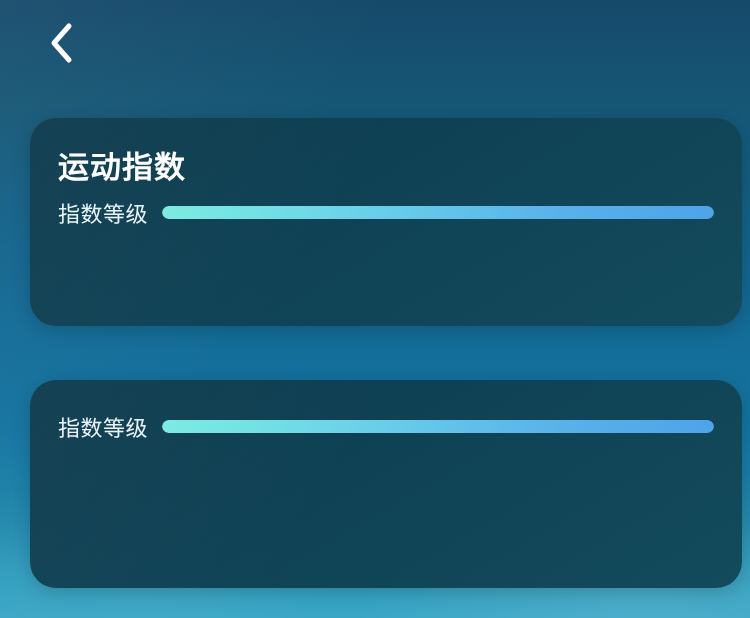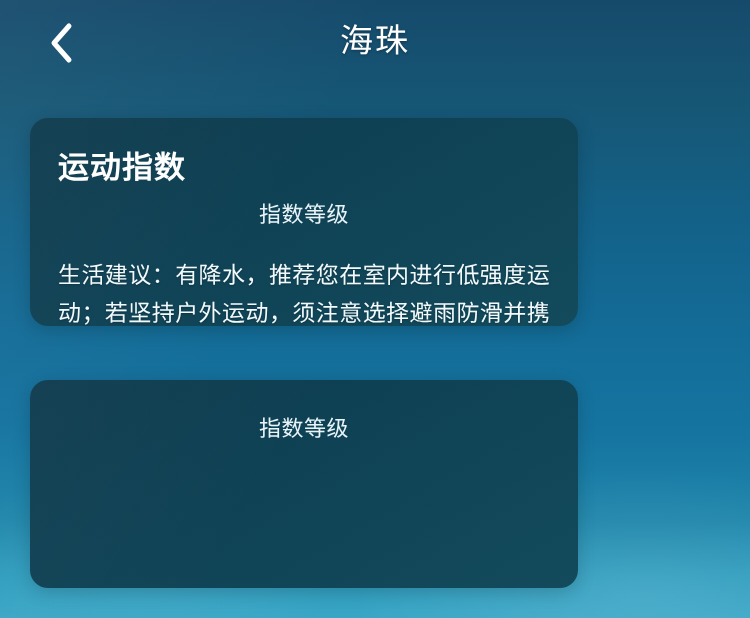--- a/index.html
+++ b/index.html
@@ -85,22 +85,22 @@
     position:absolute;
     top:92px; left:0;
     width:750px;
     height:526px;
     z-index:4;
   }
 
   .card {
     position:absolute;
     left:30px;
-    width:548px;
-    border-radius:18px;
+    width:712px;
+    border-radius:26px;
     background:linear-gradient(150deg, #0d3a4d 0%, #0f4255 45%, #134b5c 100%);
     box-shadow:0 4px 18px rgba(0,0,0,0.18);
     overflow:hidden;
     padding:30px 28px 26px 28px;
   }
   .card::before {
     content:"";
     position:absolute;
     inset:0;
     background:linear-gradient(120deg, rgba(255,255,255,0.035) 0%, rgba(255,255,255,0) 45%);
@@ -119,21 +119,20 @@
     line-height:38px;
     margin-bottom:10px;
   }
 
   .level-row {
     position:relative;
     display:flex;
     align-items:center;
     gap:14px;
     margin-bottom:14px;
-    flex-direction:column;
   }
 
   .level-label {
     color:#e9f4f8;
     font-size:22px;
     font-weight:400;
     letter-spacing:0.5px;
     white-space:nowrap;
   }
 
@@ -180,36 +179,34 @@
 <div class="header">
 
   <div class="back-btn">
     <span>
       <svg width="26" height="42" viewBox="0 0 26 42" fill="none" aria-hidden="true">
         <path d="M21 4 L6 21 L21 38" stroke="#ffffff" stroke-width="5" stroke-linecap="round" stroke-linejoin="round"></path>
       </svg>
     </span>
   </div>
 
-  <div class="page-title">海珠</div>
 </div>
 
 <div class="content">
 
   <div class="card card-1">
     <div class="card-title">运动指数</div>
 
     <div class="level-row">
       <div class="level-label">指数等级</div>
       <div class="level-track">
         <div class="level-fill" style="width: 100%;"></div>
       </div>
     </div>
 
-    <div class="advice">生活建议：有降水，推荐您在室内进行低强度运动；若坚持户外运动，须注意选择避雨防滑并携带雨具。</div>
   </div>
 
   <div class="card card-2">
 
     <div class="level-row">
       <div class="level-label">指数等级</div>
       <div class="level-track">
         <div class="level-fill" style="width: 100%;"></div>
       </div>
     </div>

